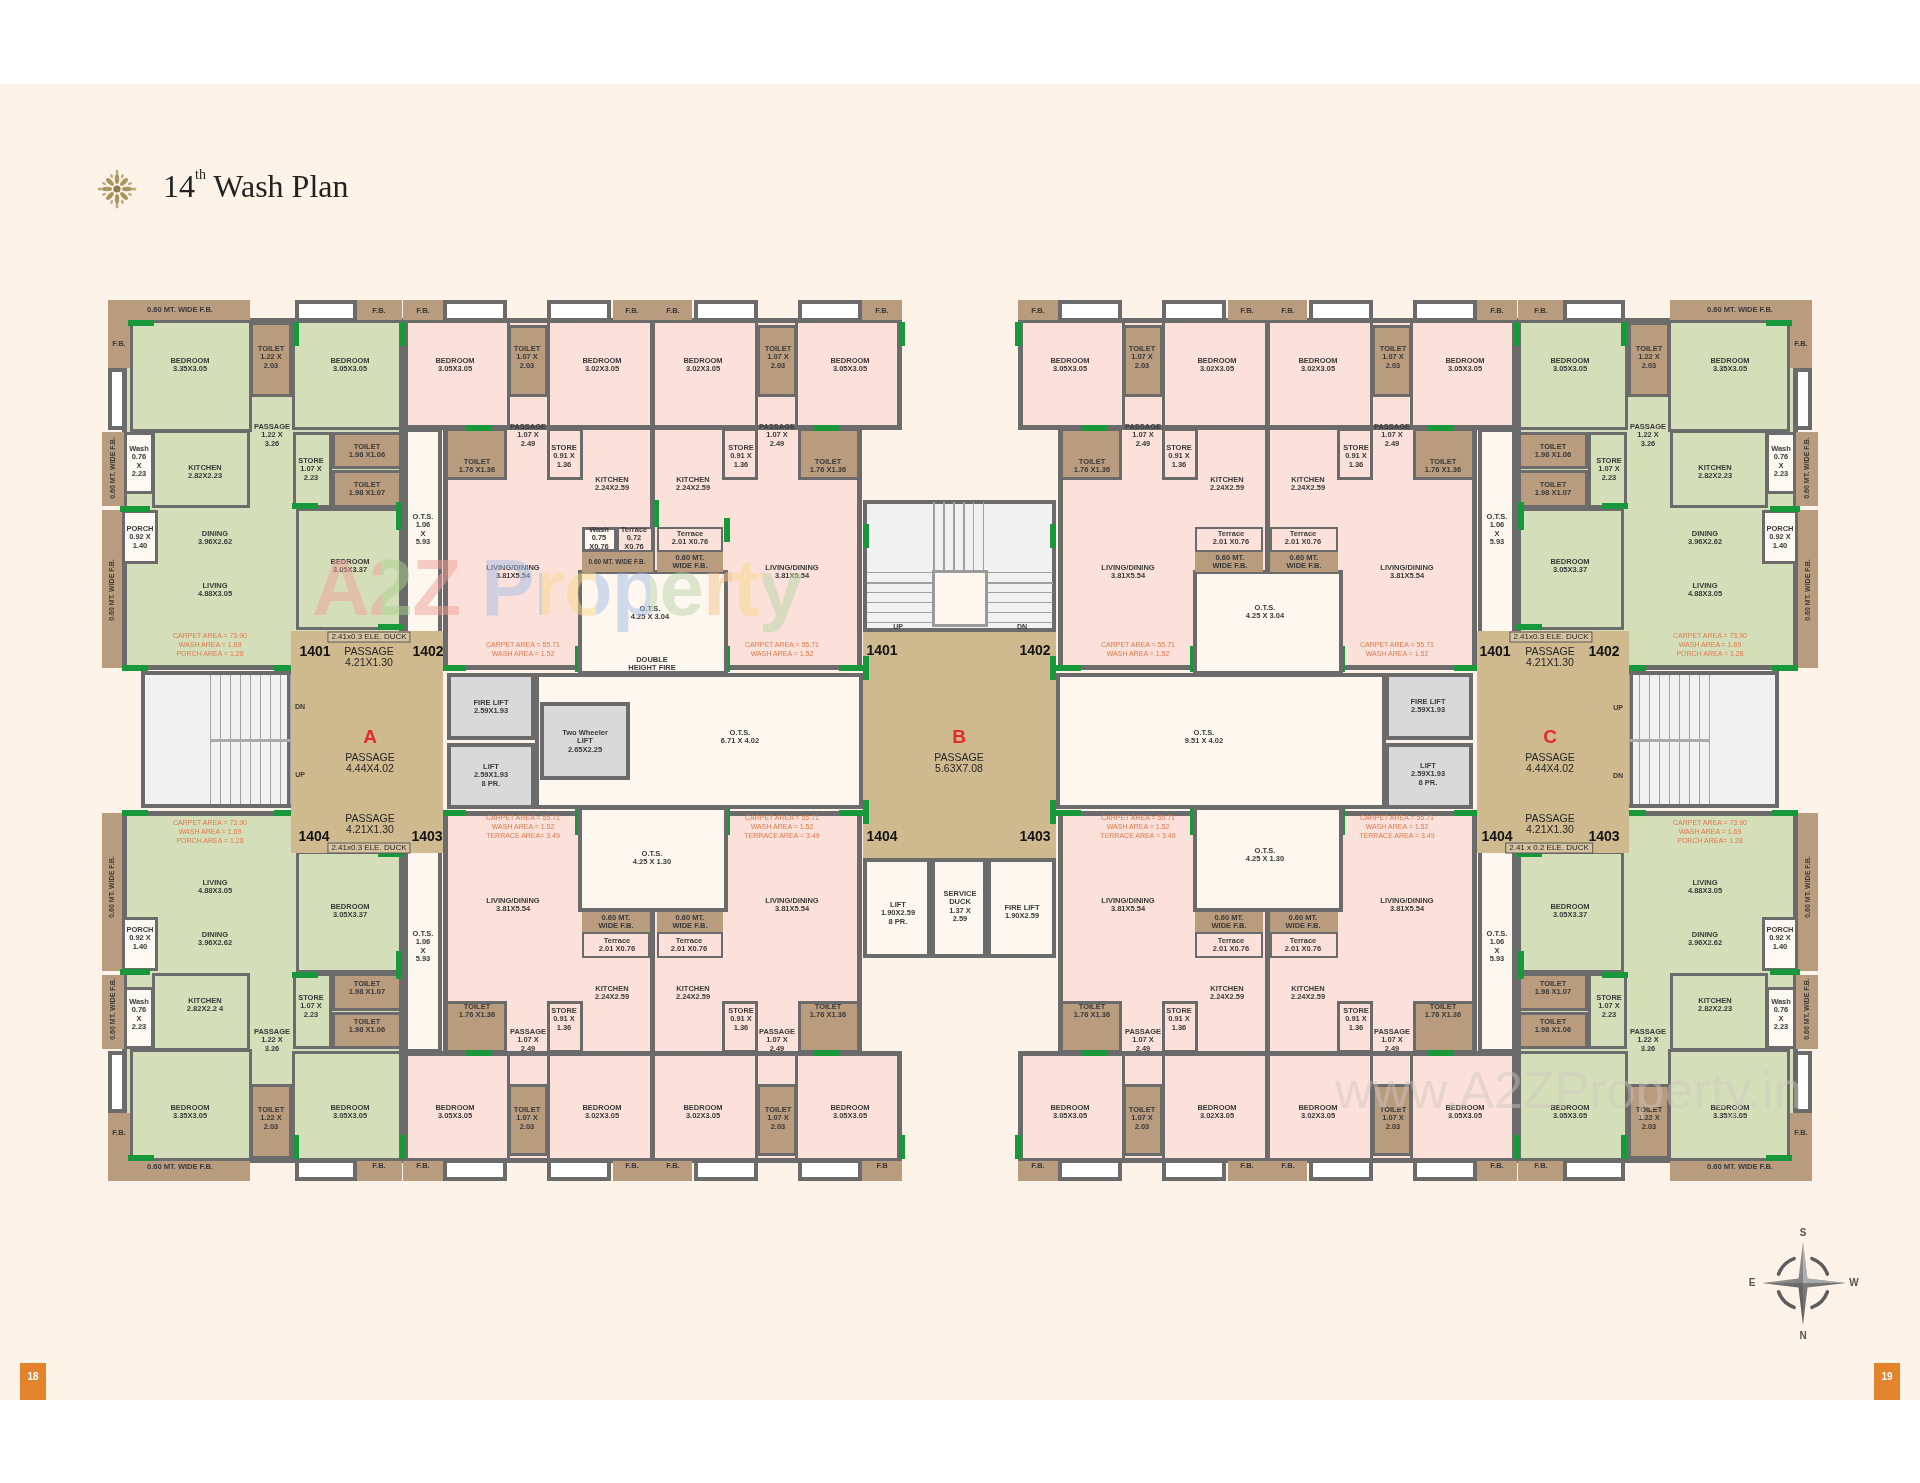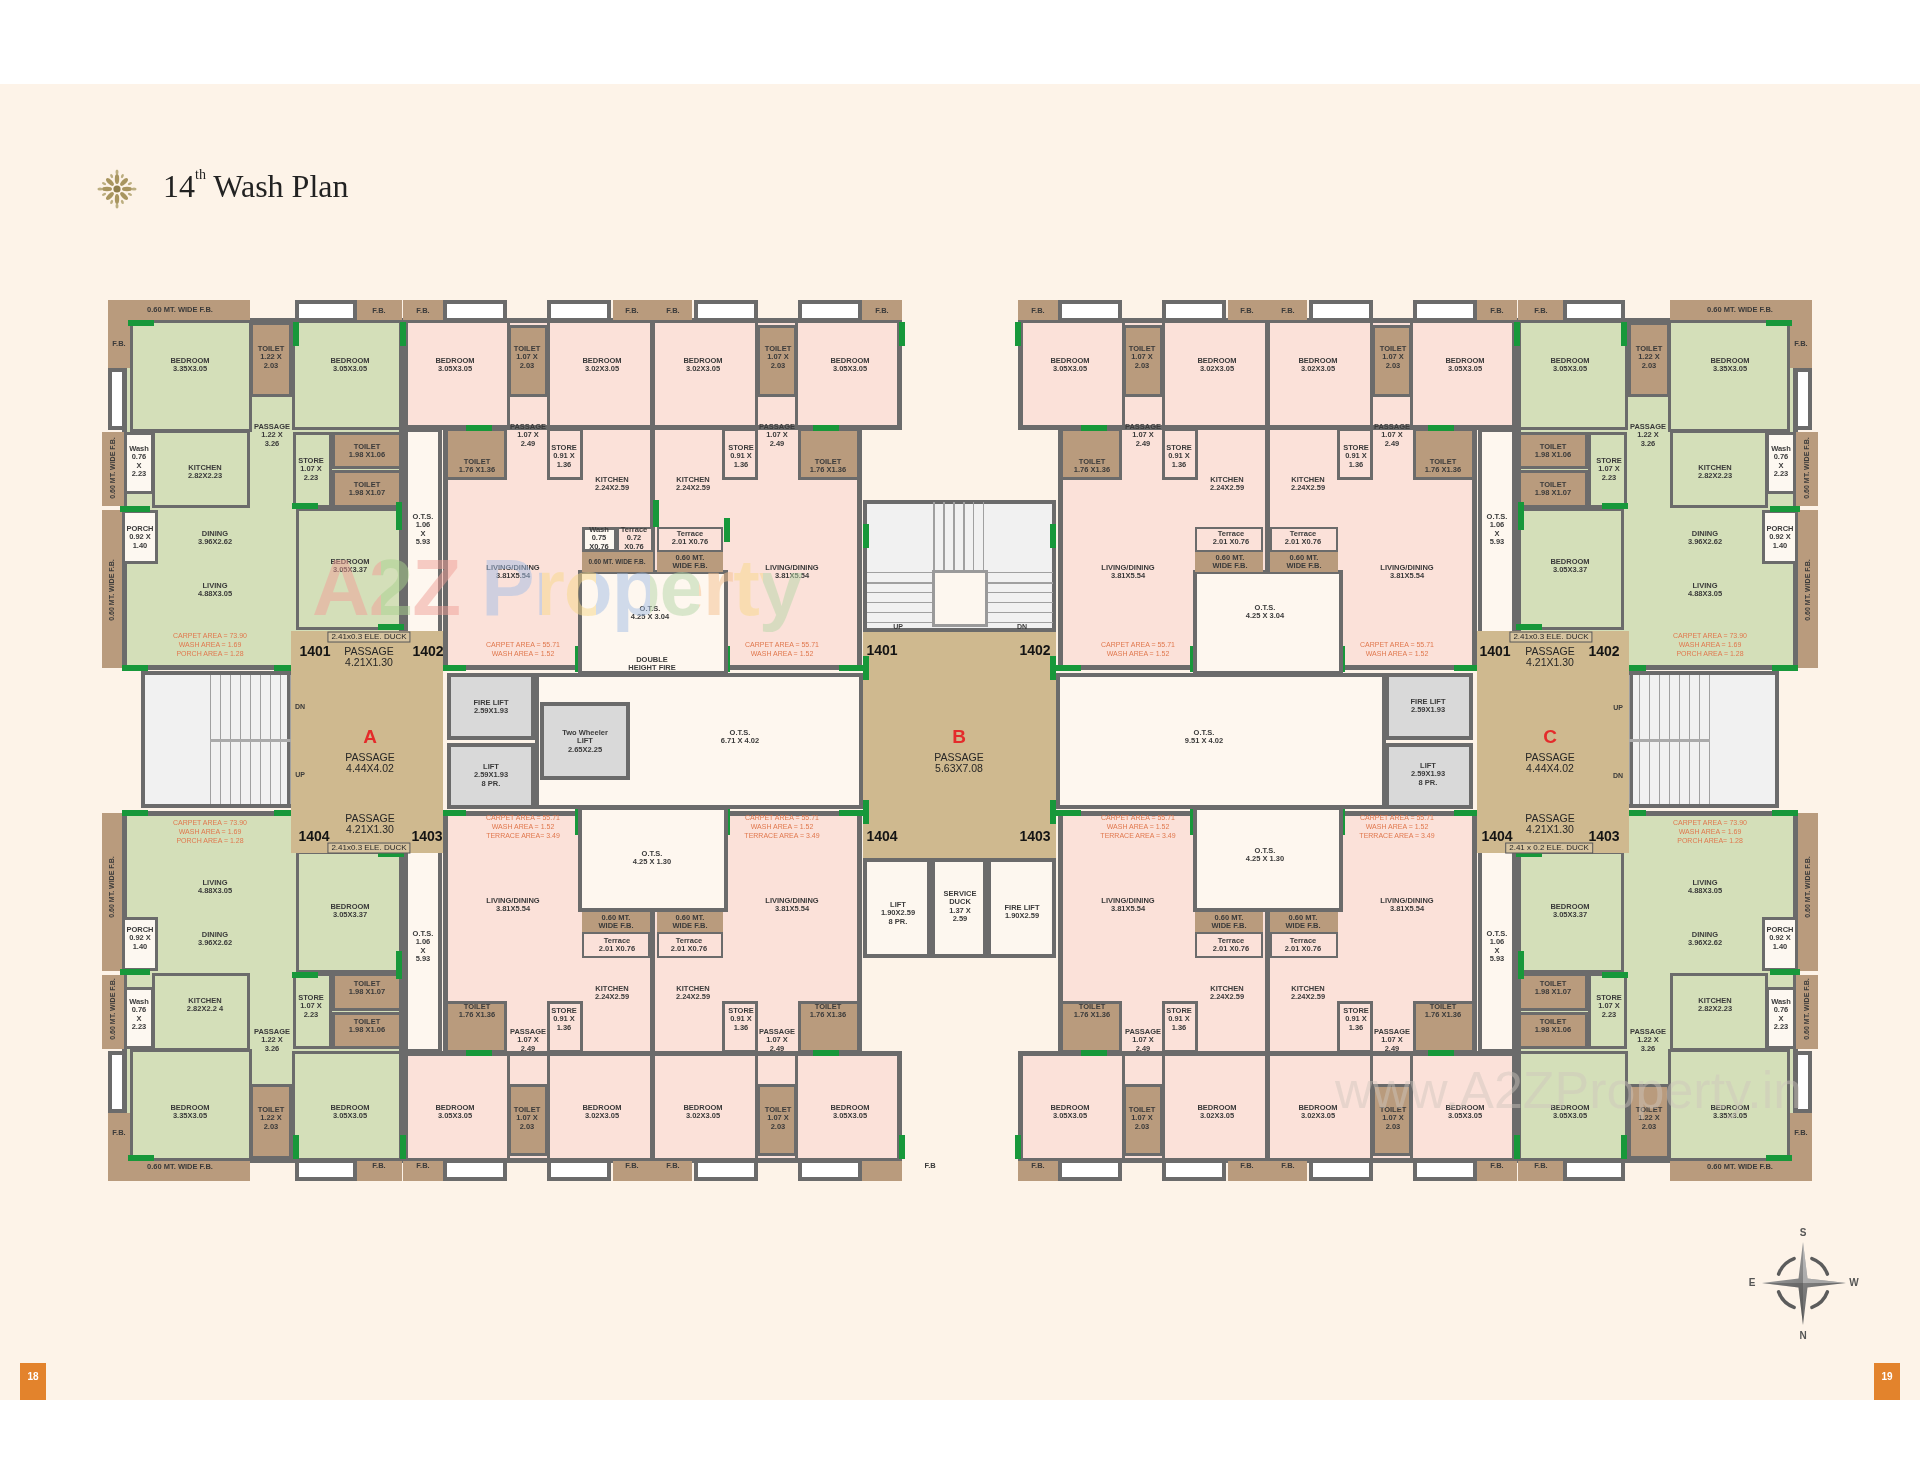--- a/index.html
+++ b/index.html
@@ -810,21 +810,21 @@
       <div class="r fb" style="left: 650px; top: 1161px; width: 42px; height: 20px;"></div>
       <div class="r line" style="left: 795px; top: 1051px; width: 107px; height: 110px;"></div>
       <div class="r line" style="left: 650px; top: 1051px; width: 108px; height: 110px;"></div>
       <div class="r toi" style="left: 757px; top: 1084px; width: 40px; height: 72px;"></div>
       <div class="r toi" style="left: 798px; top: 1001px; width: 62px; height: 52px;"></div>
       <div class="r line" style="left: 722px; top: 1001px; width: 36px; height: 52px;"></div>
       <div class="r door" style="left: 899px; top: 1135px; width: 6px; height: 24px;"></div>
       <div class="r door" style="left: 813px; top: 1050px; width: 26px; height: 6px;"></div>
       <div class="r door" style="left: 839px; top: 810px; width: 26px; height: 6px;"></div>
       <div class="r door" style="left: 724px; top: 809px; width: 6px; height: 26px;"></div>
-      <div class="lbl one" style="left: 882px; top: 1166px; margin-left: 48px;">
+      <div class="lbl one" style="left: 882px; top: 1166px;">
         <span>F.B</span>
       </div>
       <div class="lbl one" style="left: 673px; top: 1166px;">
         <span>F.B.</span>
       </div>
       <div class="lbl n" style="left: 850px; top: 1112px;">
         <span>BEDROOM</span>
         <span>3.05X3.05</span>
       </div>
       <div class="lbl s" style="left: 778px; top: 1119px;">

